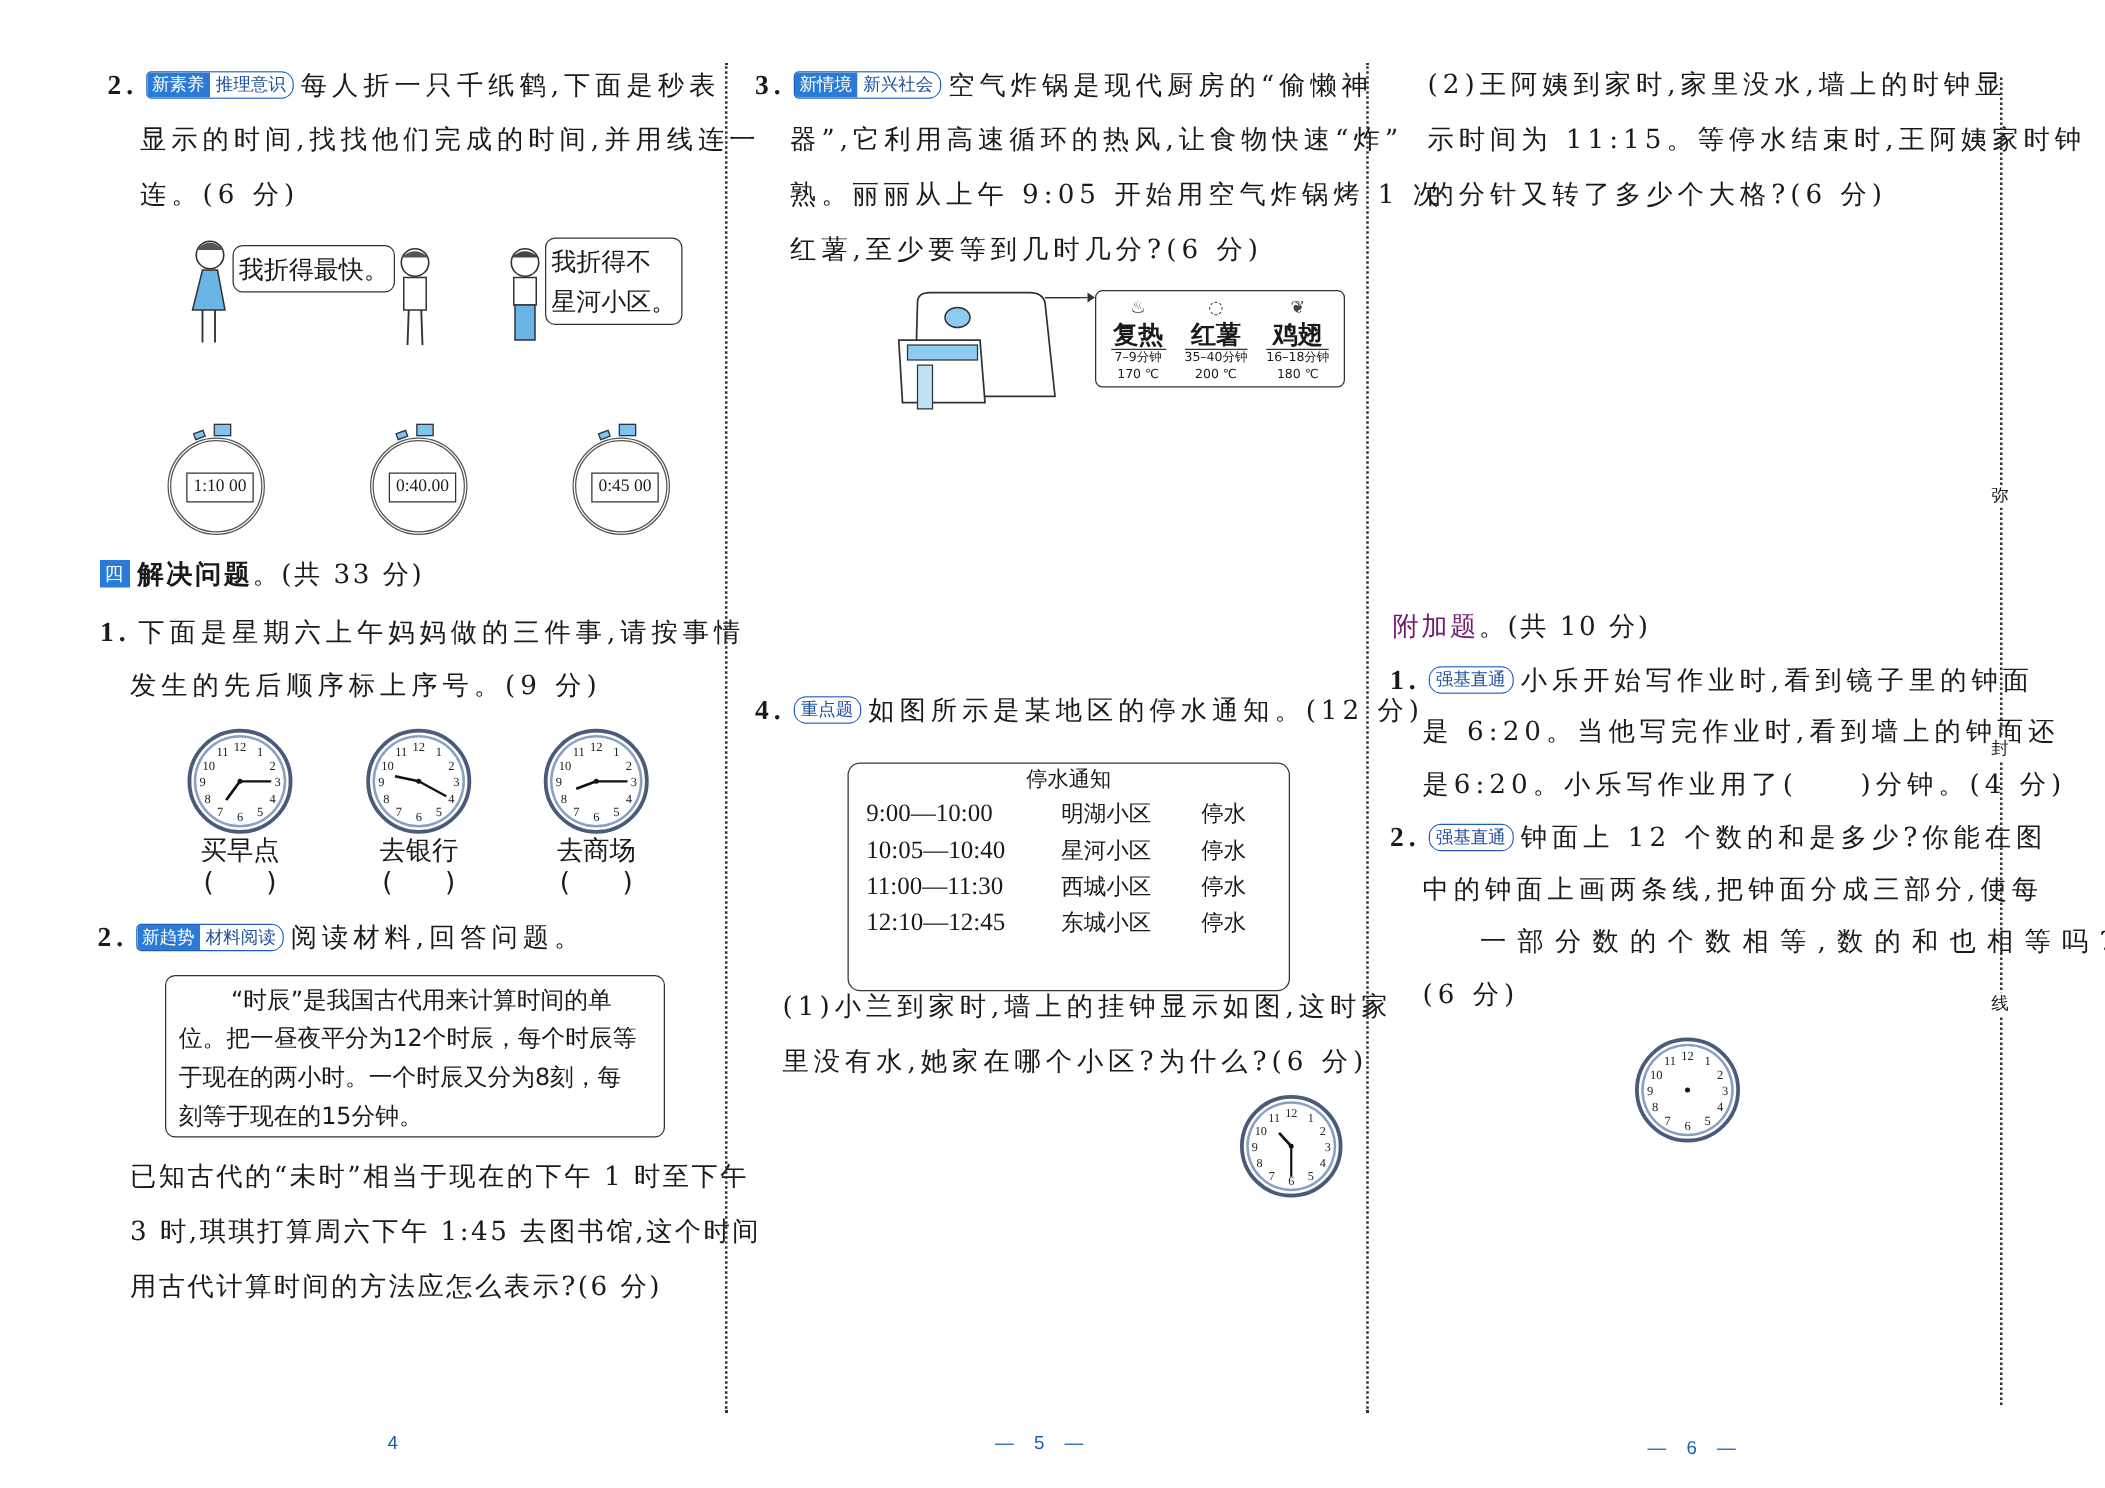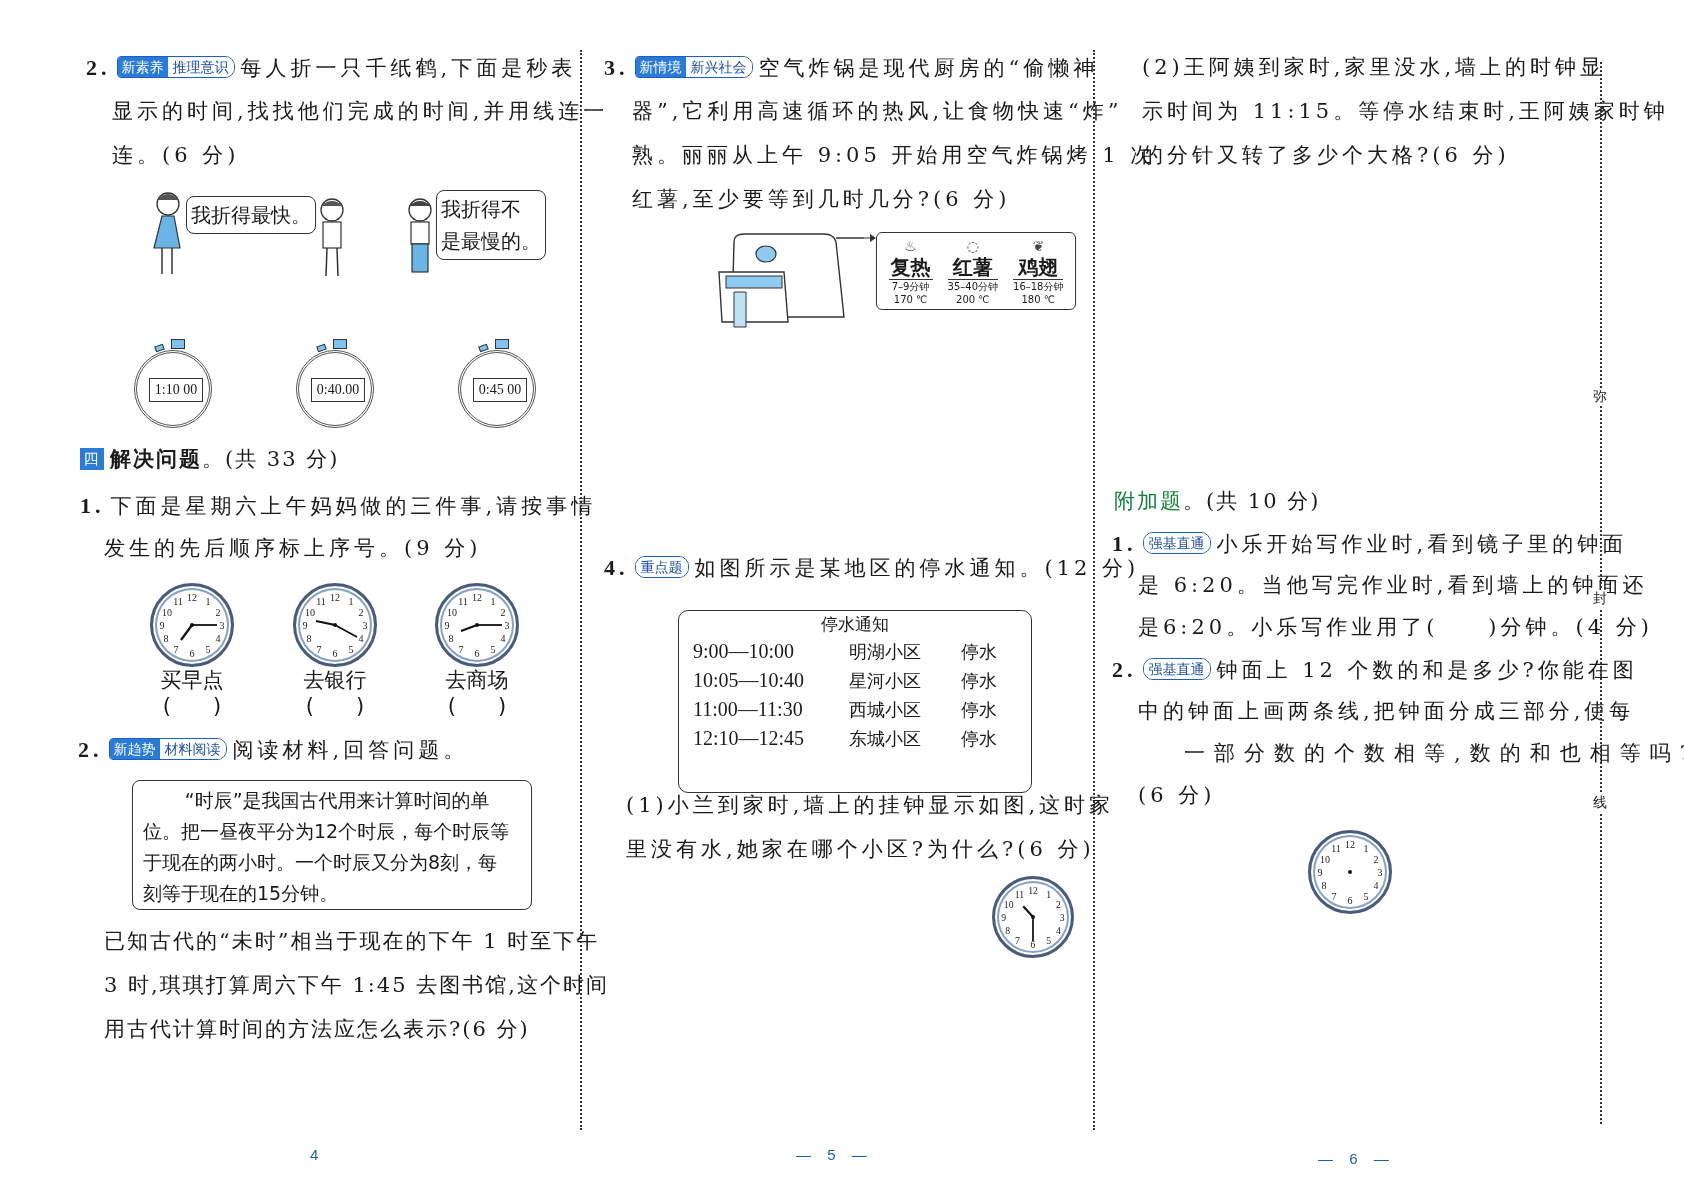--- a/index.html
+++ b/index.html
@@ -8,21 +8,21 @@
   .abs { position: absolute; }
   .line { font-size: 21px; line-height: 43px; letter-spacing: 4px; white-space: nowrap; }
   .num { font-weight: bold; font-family: "Liberation Serif", serif; font-size: 22px; margin-right: 6px; }
   .tag { display: inline-flex; align-items: stretch; height: 22px; font-size: 14px; font-family: "DejaVu Sans", sans-serif; letter-spacing: 0; vertical-align: 3px; margin-right: 6px; border: 1px solid #1f5fb8; border-radius: 4px 10px 10px 4px; overflow: hidden; }
   .tag .a { background: #2a7bd8; color: #fff; padding: 0 4px; line-height: 20px; }
   .tag .b { background: #fff; color: #1f4fa0; padding: 0 5px; line-height: 20px; }
   .tag.single { border-radius: 10px; }
   .sec-head { font-size: 21px; line-height: 30px; letter-spacing: 2px; white-space: nowrap; }
   .sec-badge { display: inline-block; width: 24px; height: 22px; background: #2a7bd8; color: #fff; font-size: 15px; text-align: center; line-height: 22px; margin-right: 6px; vertical-align: 2px; font-family: "DejaVu Sans", sans-serif; }
   .sec-title { font-weight: bold; font-family: "DejaVu Sans", sans-serif; }
-  .blue-title { color: #15803d; font-family: "DejaVu Sans", sans-serif; }
+  .blue-title { color: #701a75; font-family: "DejaVu Sans", sans-serif; }
   .divider { position: absolute; top: 50px; width: 0; border-left: 2px dotted #333; }
   .bubble { position: absolute; border: 1.5px solid #333; border-radius: 8px; background: #fff; font-size: 20px; font-family: "DejaVu Sans", sans-serif; padding: 2px 4px; line-height: 32px; }
   .stopwatch { position: absolute; width: 78px; height: 78px; border-radius: 50%; border: 3px double #555; background: #fff; }
   .stopwatch .btn { position: absolute; top: -14px; left: 34px; width: 14px; height: 10px; background: #7fc3ee; border: 1.5px solid #333; }
   .stopwatch .btn2 { position: absolute; top: -8px; left: 18px; width: 9px; height: 6px; background: #7fc3ee; border: 1px solid #333; transform: rotate(-20deg); }
   .stopwatch .disp { position: absolute; left: 12px; top: 25px; width: 54px; height: 24px; border: 1.5px solid #333; font-size: 14px; font-family: "Liberation Serif", serif; text-align: center; line-height: 21px; background: #fff; }
   .clock { position: absolute; border-radius: 50%; border: 3px solid #4a5a7a; box-shadow: inset 0 0 0 2px #fff, inset 0 0 0 4px #8aa0c0; background: #fff; }
   .clock svg { position: absolute; left: 0; top: 0; }
   .label-center { position: absolute; text-align: center; font-size: 21px; font-family: "DejaVu Sans", sans-serif; }
   .readbox { position: absolute; border: 1.5px solid #333; border-radius: 8px; padding: 4px 10px; font-family: "DejaVu Sans", sans-serif; font-size: 19px; line-height: 31px; }
@@ -72,21 +72,21 @@
   </svg>
 
   <svg class="abs" style="left:400px; top:196px;" width="40" height="84">
     <circle cx="20" cy="14" r="11" fill="#fff" stroke="#333" stroke-width="1.3"></circle>
     <path d="M9 10 Q20 0 31 10" fill="#444"></path>
     <rect x="11" y="26" width="18" height="22" fill="#fff" stroke="#333" stroke-width="1.2"></rect>
     <rect x="12" y="48" width="16" height="28" fill="#6ab4e6" stroke="#333" stroke-width="1.2"></rect>
   </svg>
   <div class="bubble" style="left:436px; top:190px; line-height:32px;">
     <div>我折得不</div>
-    <div>是最慢的。</div>
+    <div>星河小区。</div>
   </div>
 
   <div class="stopwatch" style="left:134px; top:350px;">
     <div class="btn"></div>
       <div class="btn2"></div>
     <div class="disp">1:10 00</div>
   </div>
   <div class="stopwatch" style="left:296px; top:350px;">
     <div class="btn"></div>
       <div class="btn2"></div>

